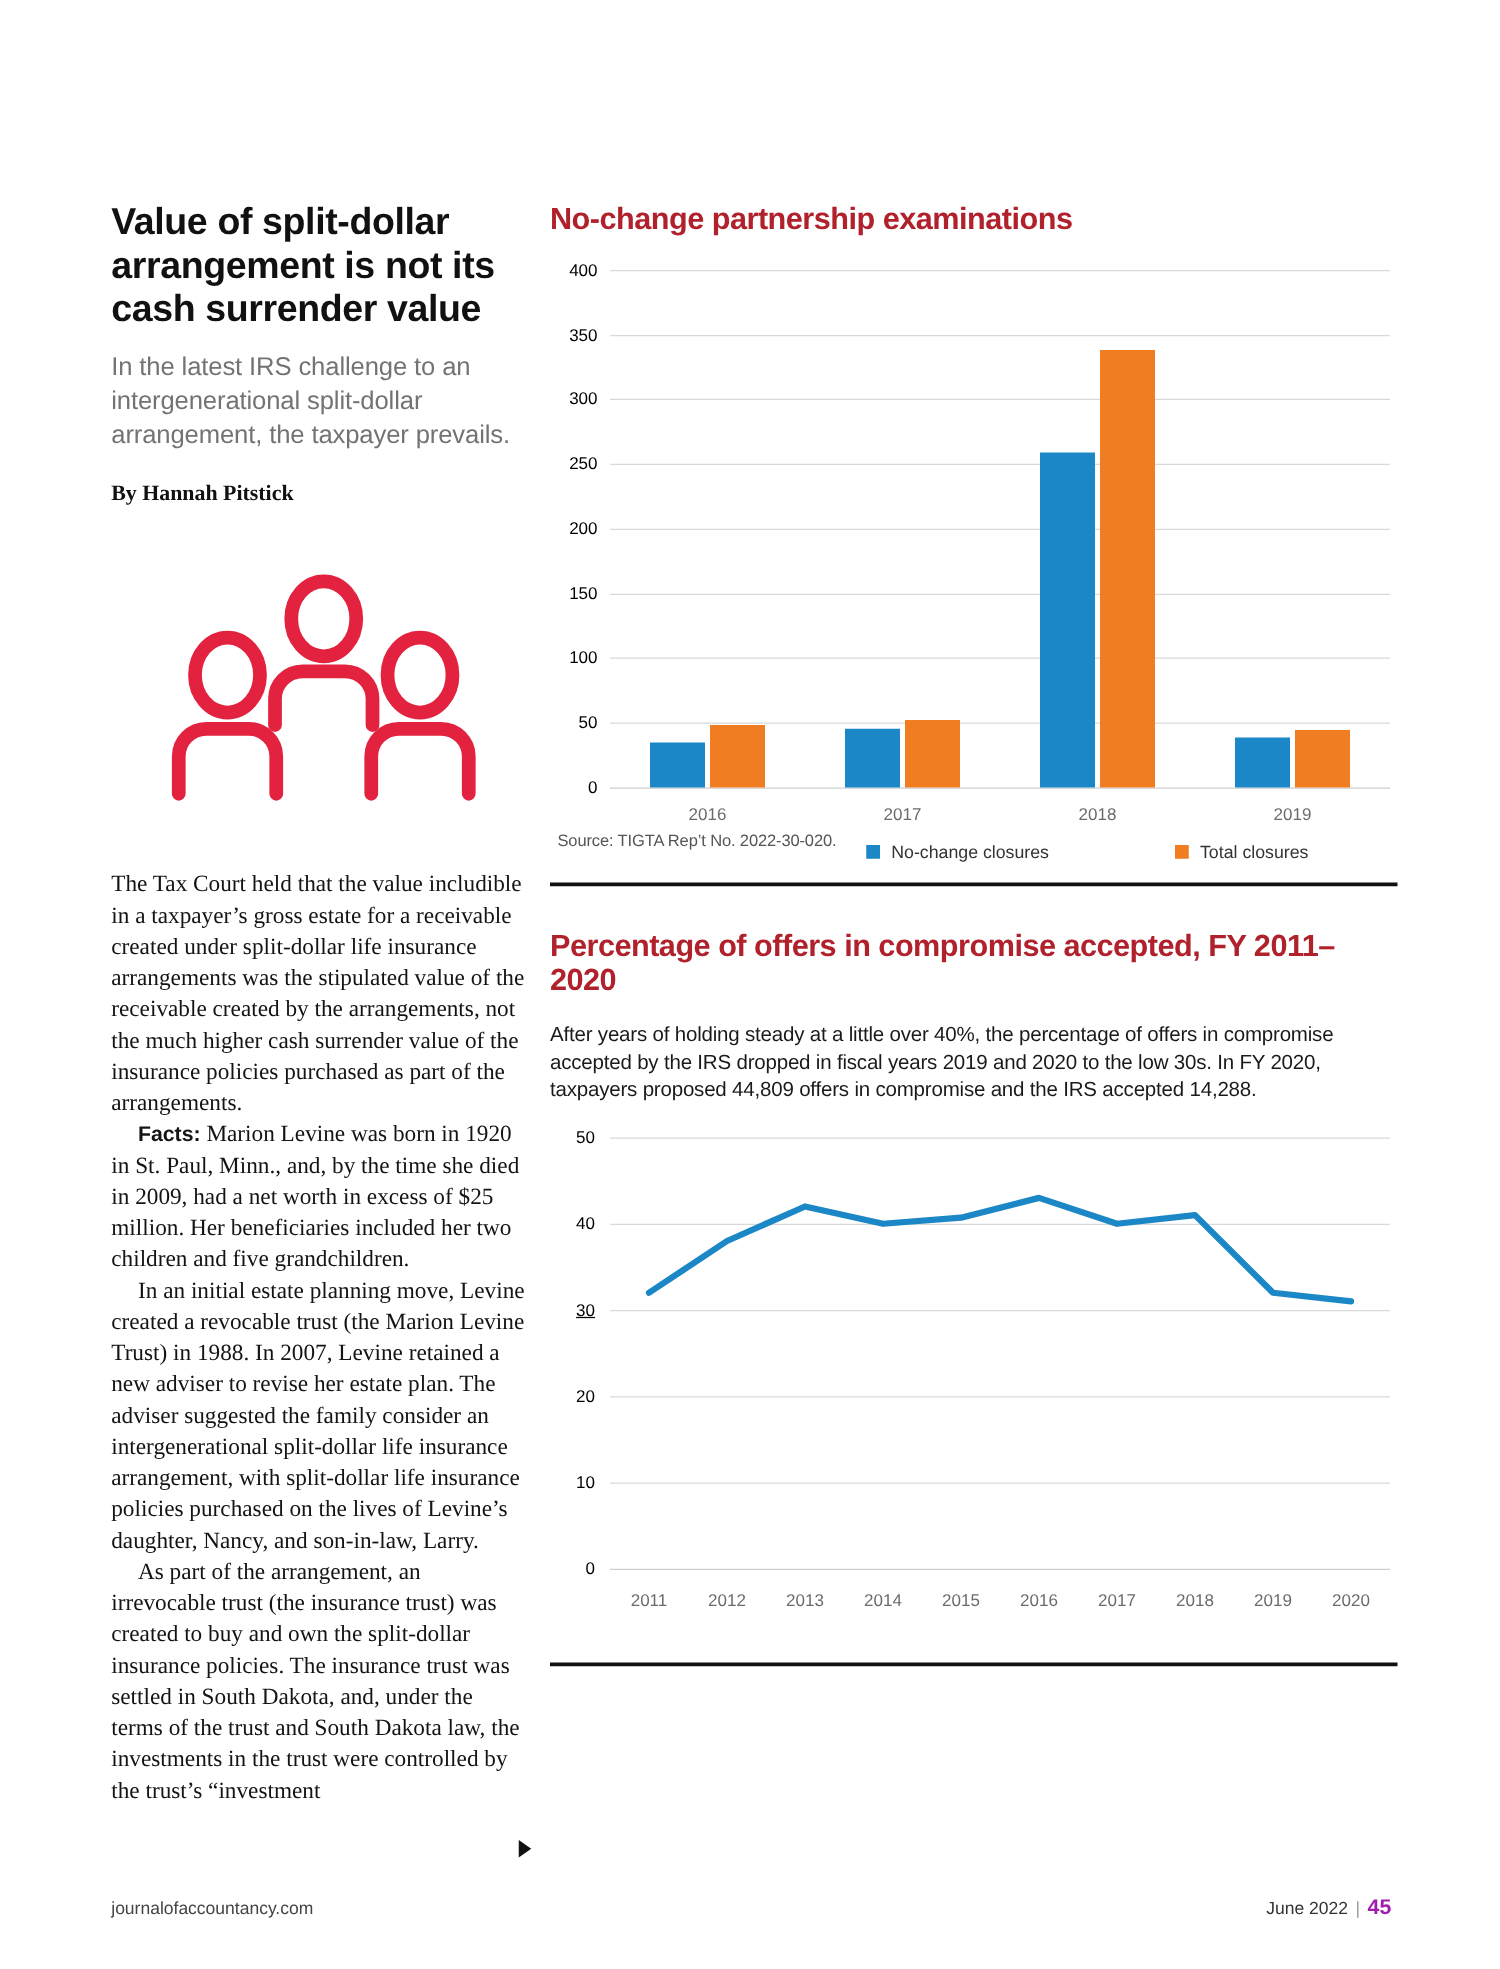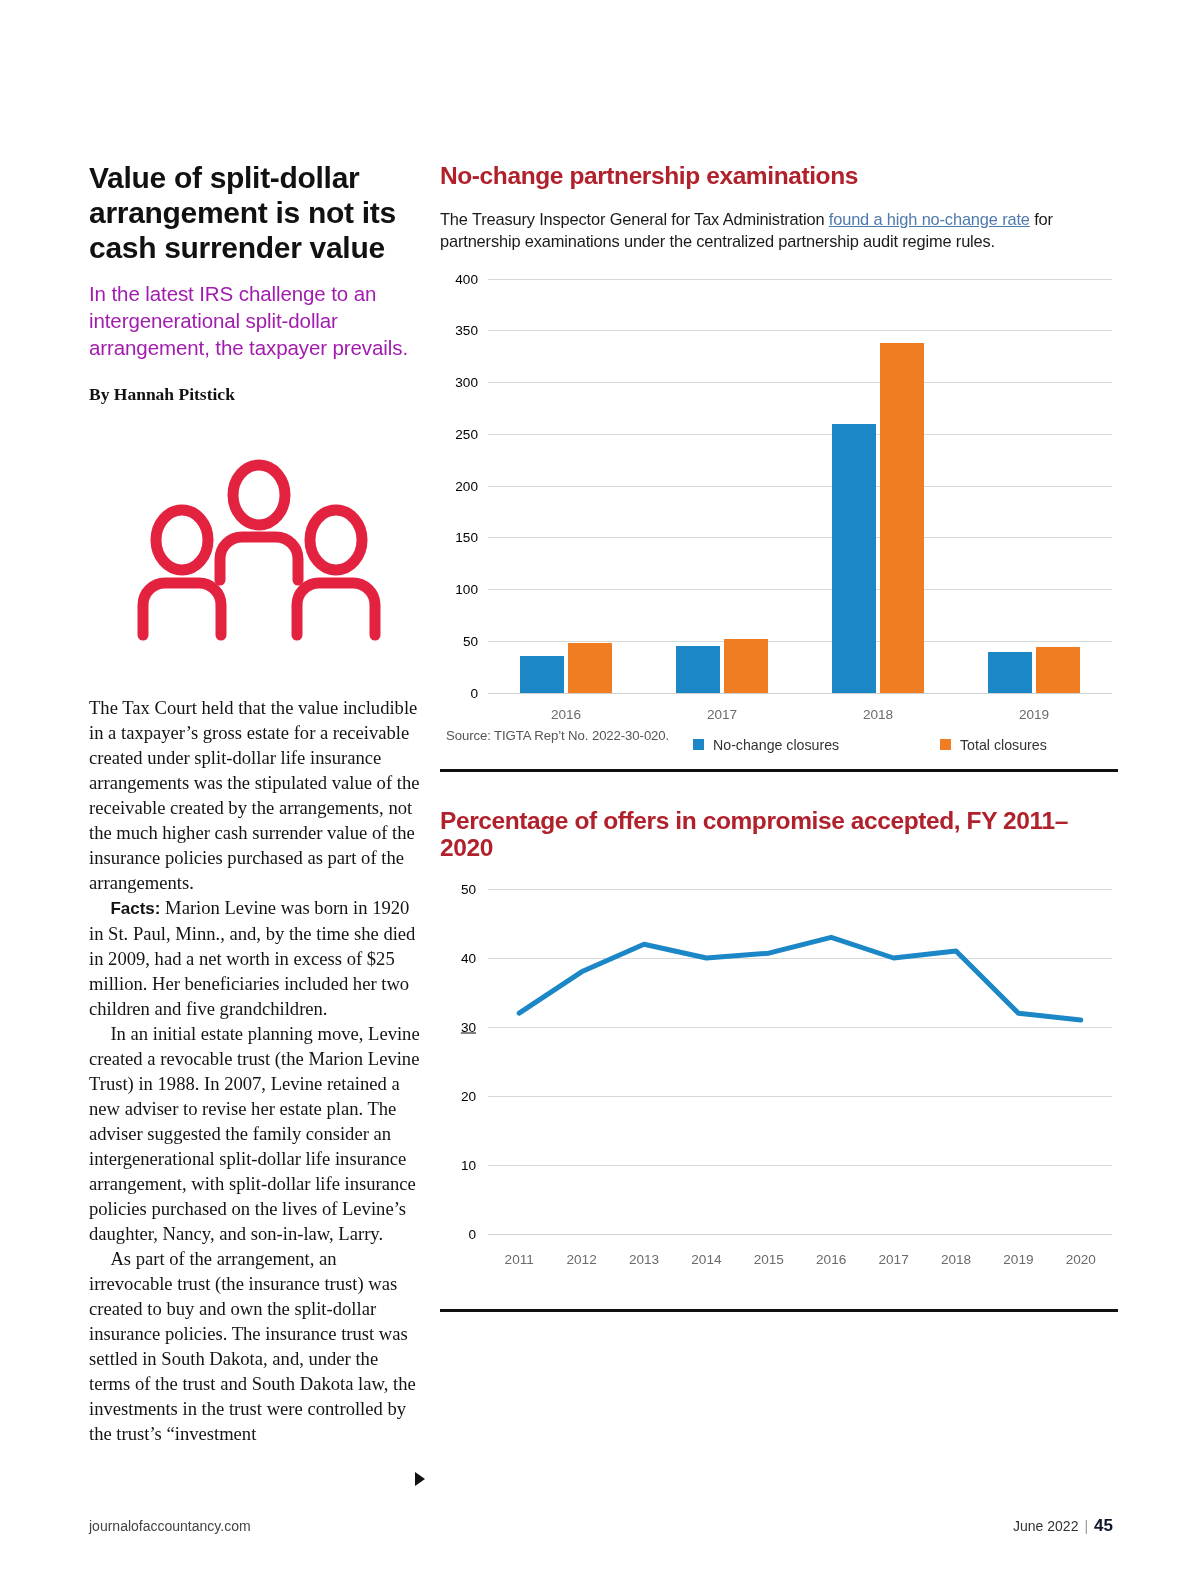--- a/index.html
+++ b/index.html
@@ -23,21 +23,21 @@
     font-size:30px;
     line-height:1.17;
     letter-spacing:-0.3px;
     color:#111;
     margin:0 0 12px 0;
   }
   .deck{
     font-family:"Liberation Sans", sans-serif;
     font-size:20.5px;
     line-height:1.31;
-    color:#a21caf;
+    color:#737373;
     margin:16px 0 22px 0;
     letter-spacing:-0.1px;
   }
   .byline{
     font-family:"Liberation Serif", serif;
     font-weight:bold;
     font-size:17.5px;
     color:#111;
     margin:0;
   }
@@ -137,21 +137,21 @@
     display:flex; justify-content:space-between; align-items:baseline;
   }
   #footer .site{
     font-family:"Liberation Sans", sans-serif;
     font-size:14px; color:#444;
   }
   #footer .right{
     font-family:"Liberation Sans", sans-serif;
     font-size:14px; color:#333;
   }
-  #footer .pageno{ font-weight:bold; font-size:17px; color:#0f172a; }
+  #footer .pageno{ font-weight:bold; font-size:17px; color:#a21caf; }
   #footer .sep{ color:#999; margin:0 6px; }
 </style>
 </head>
 <body>
 
 <div id="left-col">
   <h1 class="headline">Value of split-dollar arrangement is not its cash surrender value</h1>
   <p class="deck">In the latest IRS challenge to an intergenerational split-dollar arrangement, the taxpayer prevails.</p>
   <p class="byline">By Hannah Pitstick</p>
 </div>
@@ -181,21 +181,20 @@
   <p class="indent">In an initial estate planning move, Levine created a revocable trust (the Marion Levine Trust) in 1988. In 2007, Levine retained a new adviser to revise her estate plan. The adviser suggested the family consider an intergenerational split-dollar life insurance arrangement, with split-dollar life insurance policies purchased on the lives of Levine’s daughter, Nancy, and son-in-law, Larry.</p>
   <p class="indent">As part of the arrangement, an irrevocable trust (the insurance trust) was created to buy and own the split-dollar insurance policies. The insurance trust was settled in South Dakota, and, under the terms of the trust and South Dakota law, the investments in the trust were controlled by the trust’s “investment</p>
 </div>
 
 <div class="jump-arrow"></div>
 
 <div id="right-col">
 
   <section>
     <h2 class="card-title">No-change partnership examinations</h2>
-    <p class="card-desc"><span>The Treasury Inspector General for Tax Administration </span><a class="link" href="#">found a high no-change rate</a><span> for partnership examinations under the centralized partnership audit regime rules.</span></p>
 
     <div class="chart" id="chart1" style="height:505px; margin-top:18px;">
         <div class="gridline base" style="left: 48px; width: 624px; top: 422px;"></div>
         <div class="axis-label" style="left: 0px; width: 38px; top: 422px;">0</div>
         <div class="gridline" style="left: 48px; width: 624px; top: 370.25px;"></div>
         <div class="axis-label" style="left: 0px; width: 38px; top: 370.25px;">50</div>
         <div class="gridline" style="left: 48px; width: 624px; top: 318.5px;"></div>
         <div class="axis-label" style="left: 0px; width: 38px; top: 318.5px;">100</div>
         <div class="gridline" style="left: 48px; width: 624px; top: 266.75px;"></div>
         <div class="axis-label" style="left: 0px; width: 38px; top: 266.75px;">150</div>
@@ -231,20 +230,21 @@
         </div>
       </div>
 
     <div class="source-note" style="position:relative; top:-48px; left:6px;">Source: TIGTA Rep’t No. 2022-30-020.</div>
 
     <hr class="rule" style="margin-top:-22px;">
   </section>
 
   <section style="margin-top:36px;">
     <h2 class="card-title">Percentage of offers in compromise accepted, FY 2011–2020</h2>
+    <p class="card-desc">After years of holding steady at a little over 40%, the percentage of offers in compromise accepted by the IRS dropped in fiscal years 2019 and 2020 to the low 30s. In FY 2020, taxpayers proposed 44,809 offers in compromise and the IRS accepted 14,288.</p>
 
     <div class="chart" id="chart2" style="height:408px; margin-top:16px;">
         <div class="gridline base" style="left: 48px; width: 624px; top: 355px;"></div>
         <div class="axis-label" style="left: 0px; width: 36px; top: 355px;">0</div>
         <div class="gridline" style="left: 48px; width: 624px; top: 286px;"></div>
         <div class="axis-label" style="left: 0px; width: 36px; top: 286px;">10</div>
         <div class="gridline" style="left: 48px; width: 624px; top: 217px;"></div>
         <div class="axis-label" style="left: 0px; width: 36px; top: 217px;">20</div>
         <div class="gridline" style="left: 48px; width: 624px; top: 148px;"></div>
         <div class="axis-label" style="left: 0px; width: 36px; top: 148px; text-decoration: underline;">30</div>

